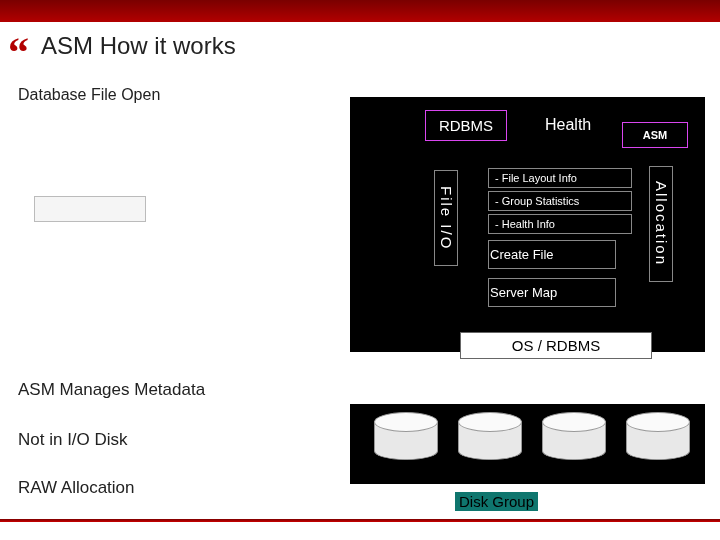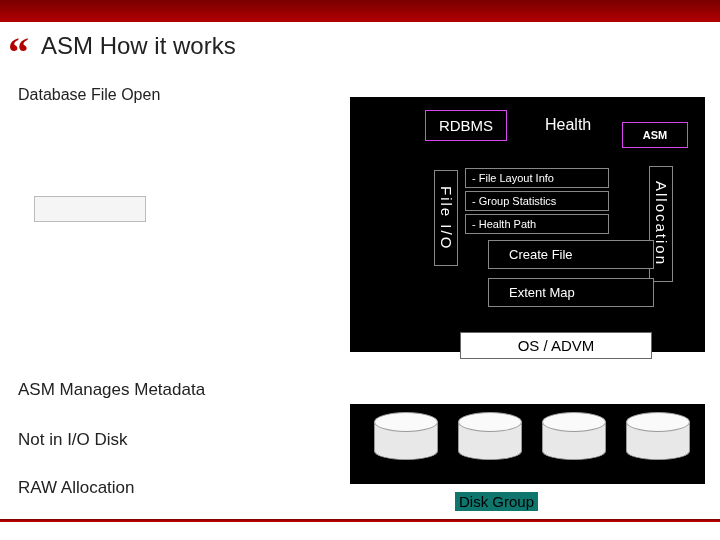--- a/index.html
+++ b/index.html
@@ -92,33 +92,33 @@
   }
   .fileio { top: 170px; left: 434px; }
   .alloc { top: 166px; left: 649px; height: 114px; }
   .msg {
     position: absolute;
     background: #000;
     border: 1px solid #888;
     color: #fff;
     font-size: 11px;
     padding: 3px 6px;
-    left: 465px;
+    left: 488px;
     width: 130px;
   }
   .m1 { top: 168px; }
   .m2 { top: 191px; }
   .m3 { top: 214px; }
   .msg-big {
     position: absolute;
     background: #000;
     border: 1px solid #888;
     color: #fff;
     font-size: 13px;
-    padding: 6px 20px;
+    padding: 6px 1px;
     left: 488px;
     width: 124px;
   }
   .cf { top: 240px; }
   .em { top: 278px; }
   .os-box {
     position: absolute;
     top: 332px;
     left: 460px;
     width: 190px;
@@ -210,25 +210,25 @@
 
 <div class="vlabel fileio">
     <span>File I/O</span>
   </div>
 <div class="vlabel alloc">
     <span>Allocation</span>
   </div>
 
 <div class="msg m1">- File Layout Info</div>
 <div class="msg m2">- Group Statistics</div>
-<div class="msg m3">- Health Path</div>
+<div class="msg m3">- Health Info</div>
 <div class="msg-big cf">Create File</div>
-<div class="msg-big em">Extent Map</div>
-
-<div class="os-box">OS / ADVM</div>
+<div class="msg-big em">Server Map</div>
+
+<div class="os-box">OS / RDBMS</div>
 
 <div class="cyl c1">
     <div class="body"></div>
     <div class="top"></div>
   </div>
 <div class="cyl c2">
     <div class="body"></div>
     <div class="top"></div>
   </div>
 <div class="cyl c3">

